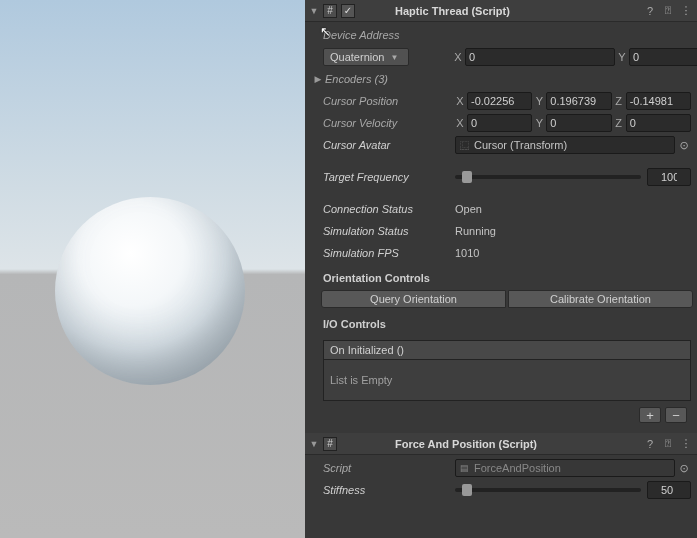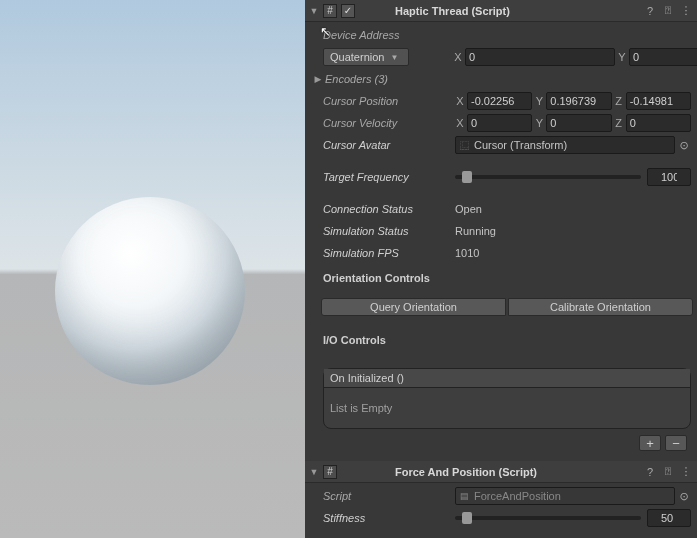--- a/index.html
+++ b/index.html
@@ -24,25 +24,25 @@
   .dd .arr { font-size: 8px; color: #aaa; }
   .axis { width: 10px; color: #a8a8a8; text-align: center; }
   .num { height: 18px; background: #2b2b2b; border: 1px solid #1a1a1a; border-radius: 2px; color: #d0d0d0; padding: 0 3px; font-size: 11px; outline: none; overflow: hidden; }
   .num3 { flex: 1; min-width: 0; }
   .num4 { flex: 1; min-width: 0; }
   .slider-row { display: flex; align-items: center; gap: 6px; flex: 1; }
   .slider { flex: 1; height: 4px; background: #222; border-radius: 2px; position: relative; }
   .thumb { position: absolute; top: -4px; width: 10px; height: 12px; background: #999; border-radius: 2px; }
   .slider-num { width: 44px; height: 18px; background: #2b2b2b; border: 1px solid #1a1a1a; border-radius: 2px; color: #d0d0d0; text-align: left; padding: 0 13px; font-size: 11px; outline: none; }
   .section-title { color: #d0d0d0; font-weight: bold; margin: 6px 0 2px 0; }
-  .btn-row { display: flex; gap: 2px; margin: 8px -2px; }
+  .btn-row { display: flex; gap: 2px; margin: 0 -2px; }
   .btn { flex: 1; height: 18px; background: #585858; border: 1px solid #2a2a2a; color: #d0d0d0; display: flex; align-items: center; justify-content: center; cursor: pointer; font-size: 11px; }
   .btn:first-child { border-top-left-radius: 3px; border-bottom-left-radius: 3px; }
   .btn:last-child { border-top-right-radius: 3px; border-bottom-right-radius: 3px; }
-  .event-box { margin-top: 16px; border: 1px solid #222; background: #3e3e3e; border-radius: 8px; }
+  .event-box { margin-top: 4px; border: 1px solid #222; background: #3e3e3e; border-radius: 0; }
   .event-hdr { padding: 3px 6px; background: #484848; color: #d0d0d0; border-bottom: 1px solid #222; }
   .event-body { padding: 14px 6px; color: #a0a0a0; }
   .event-foot { display: flex; justify-content: flex-end; gap: 4px; padding: 2px 4px 4px 4px; }
   .mini-btn { width: 22px; height: 16px; background: #585858; border: 1px solid #2a2a2a; color: #d0d0d0; display: flex; align-items: center; justify-content: center; cursor: pointer; border-radius: 2px; font-size: 13px; }
   .spacer { height: 6px; }
   .static-val { color: #c4c4c4; }
   .cursor-arrow { position: absolute; left: 320px; top: 24px; color: #fff; font-size: 13px; pointer-events: none; text-shadow: 0 0 2px #000; }
 </style>
 </head>
 <body>

